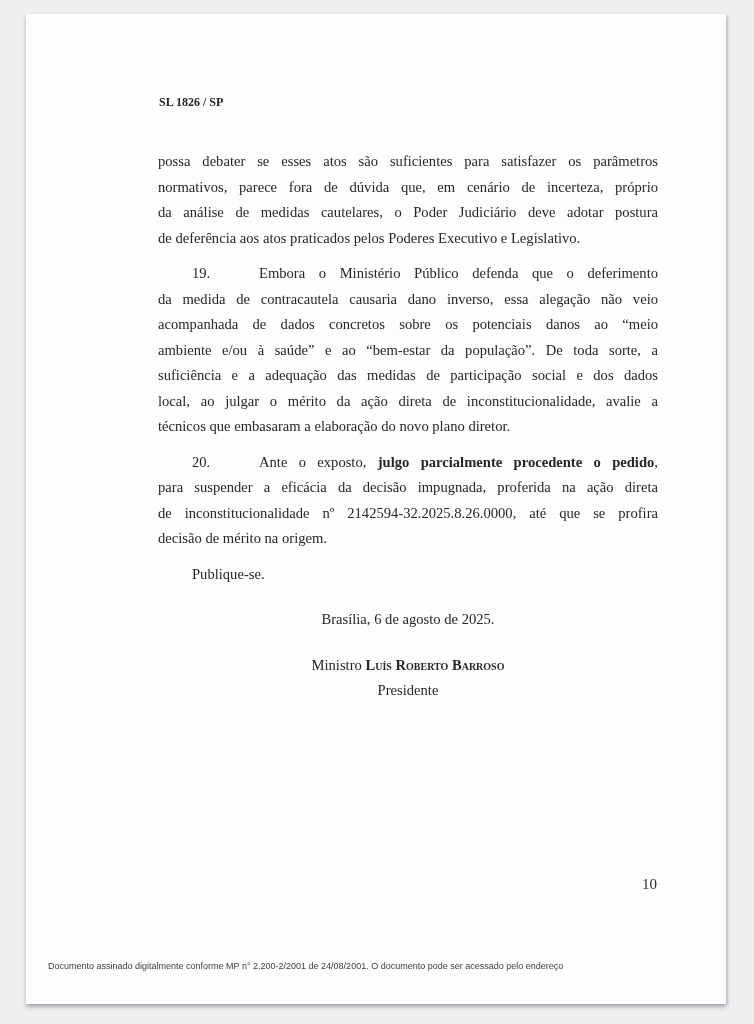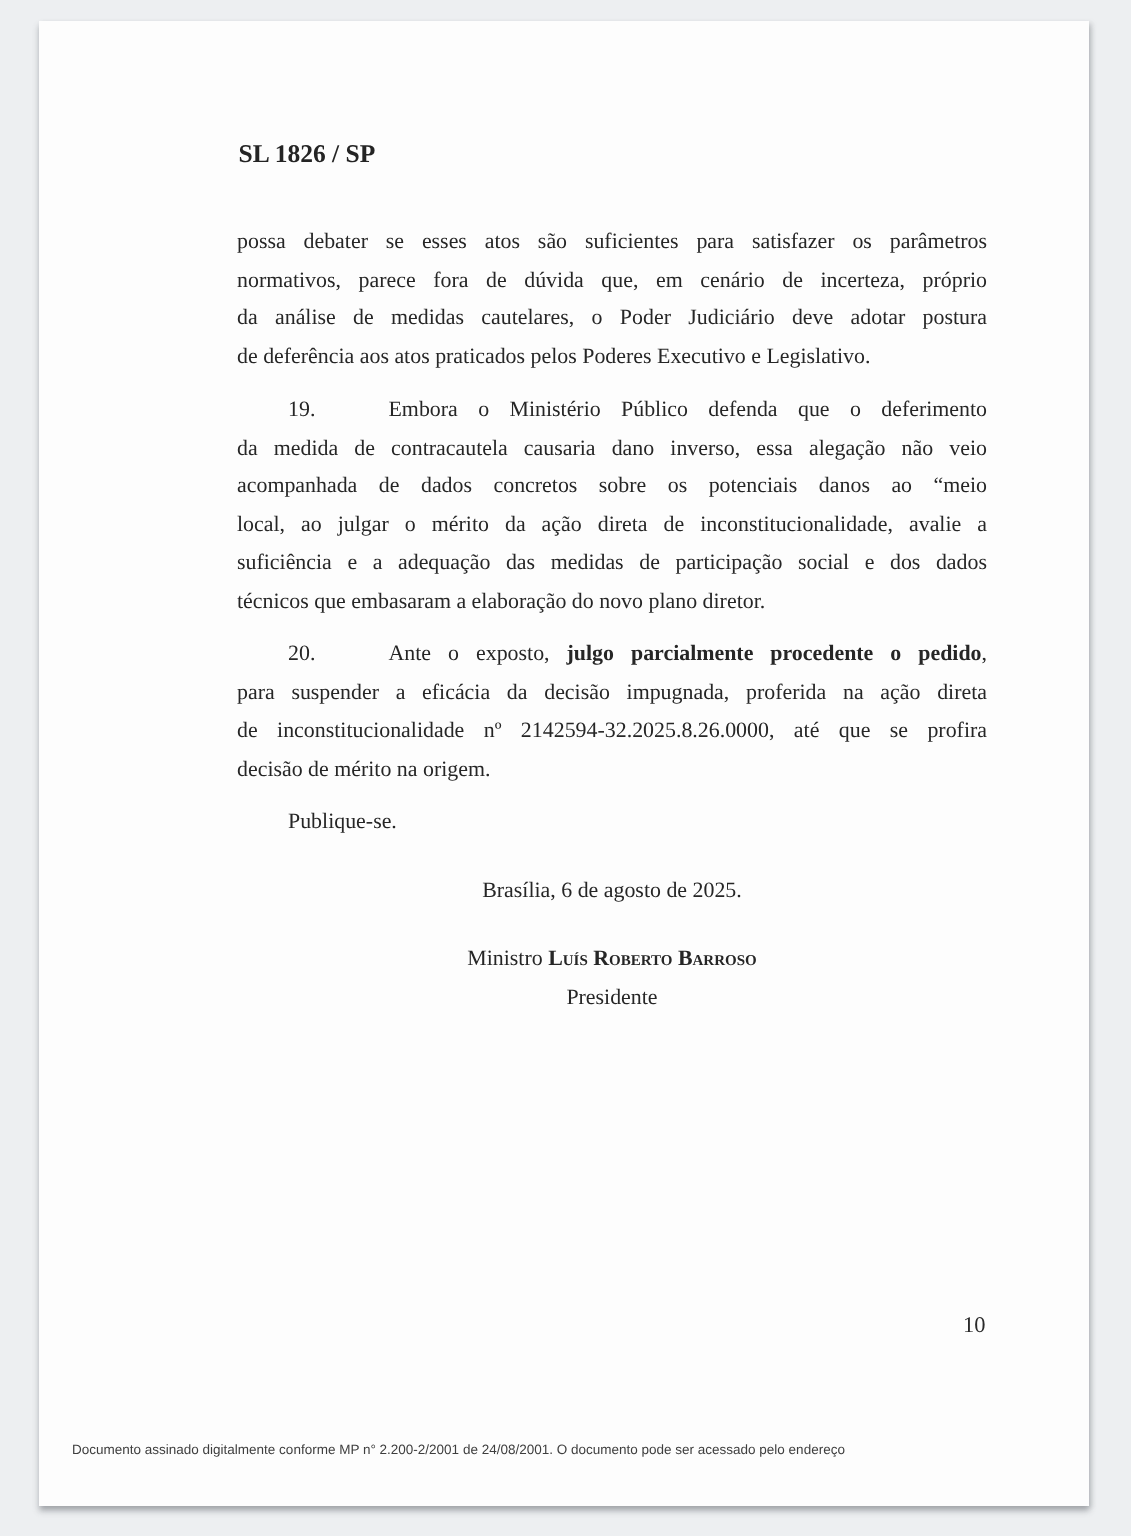--- a/index.html
+++ b/index.html
@@ -22,21 +22,21 @@
     left: 26px;
     top: 14px;
     width: 700px;
     height: 990px;
     background: #fdfdfd;
     box-shadow: 0 3px 4px rgba(100,105,110,0.45), 2px 1px 3px rgba(130,135,140,0.25);
     color: #2a2a2a;
   }
   .doc-header {
     margin: 79px 0 0 133px;
-    font-size: 17px;
+    font-size: 12px;
     line-height: 19px;
     font-weight: bold;
     color: #242424;
   }
   .textcol {
     margin: 37px 0 0 132px;
     width: 500px;
     font-size: 14.6px;
     line-height: 25.5px;
     color: #262626;
@@ -100,22 +100,23 @@
         <div class="jline">possa debater se esses atos são suficientes para satisfazer os parâmetros</div>
         <div class="jline">normativos, parece fora de dúvida que, em cenário de incerteza, próprio</div>
         <div class="jline">da análise de medidas cautelares, o Poder Judiciário deve adotar postura</div>
         <div class="lastline">de deferência aos atos praticados pelos Poderes Executivo e Legislativo.</div>
       </div>
 
       <div class="para">
         <div class="jline"><span class="pnum">19.</span><span>Embora o Ministério Público defenda que o deferimento</span></div>
         <div class="jline">da medida de contracautela causaria dano inverso, essa alegação não veio</div>
         <div class="jline">acompanhada de dados concretos sobre os potenciais danos ao “meio</div>
+        <div class="jline">ambiente e/ou à saúde” e ao “bem-estar da população”. De toda sorte, a</div>
+        <div class="jline">suficiência e a adequação das medidas de participação social e dos dados</div>
         <div class="jline">local, ao julgar o mérito da ação direta de inconstitucionalidade, avalie a</div>
-        <div class="jline">suficiência e a adequação das medidas de participação social e dos dados</div>
         <div class="lastline">técnicos que embasaram a elaboração do novo plano diretor.</div>
       </div>
 
       <div class="para">
         <div class="jline"><span class="pnum">20.</span><span>Ante o exposto, </span><span class="bold">julgo parcialmente procedente o pedido</span><span>,</span></div>
         <div class="jline">para suspender a eficácia da decisão impugnada, proferida na ação direta</div>
         <div class="jline">de inconstitucionalidade nº 2142594-32.2025.8.26.0000, até que se profira</div>
         <div class="lastline">decisão de mérito na origem.</div>
       </div>
 

